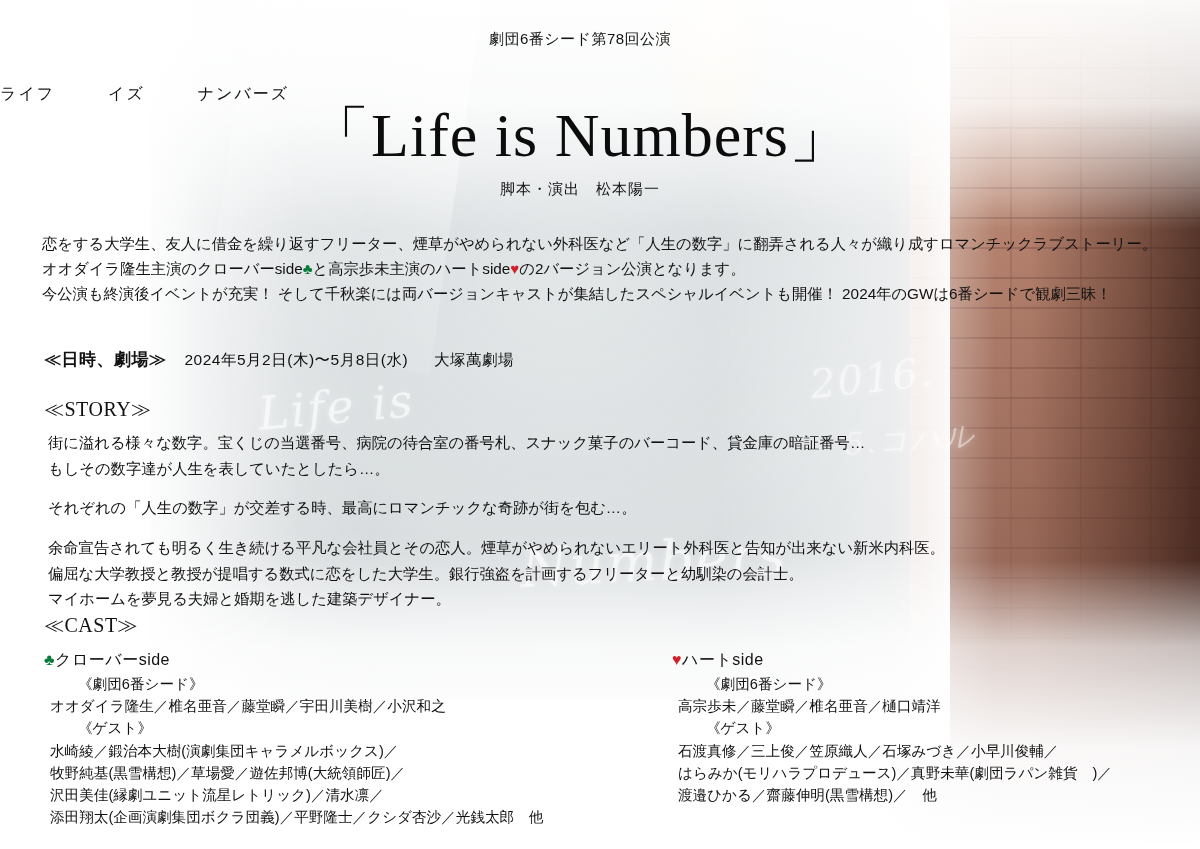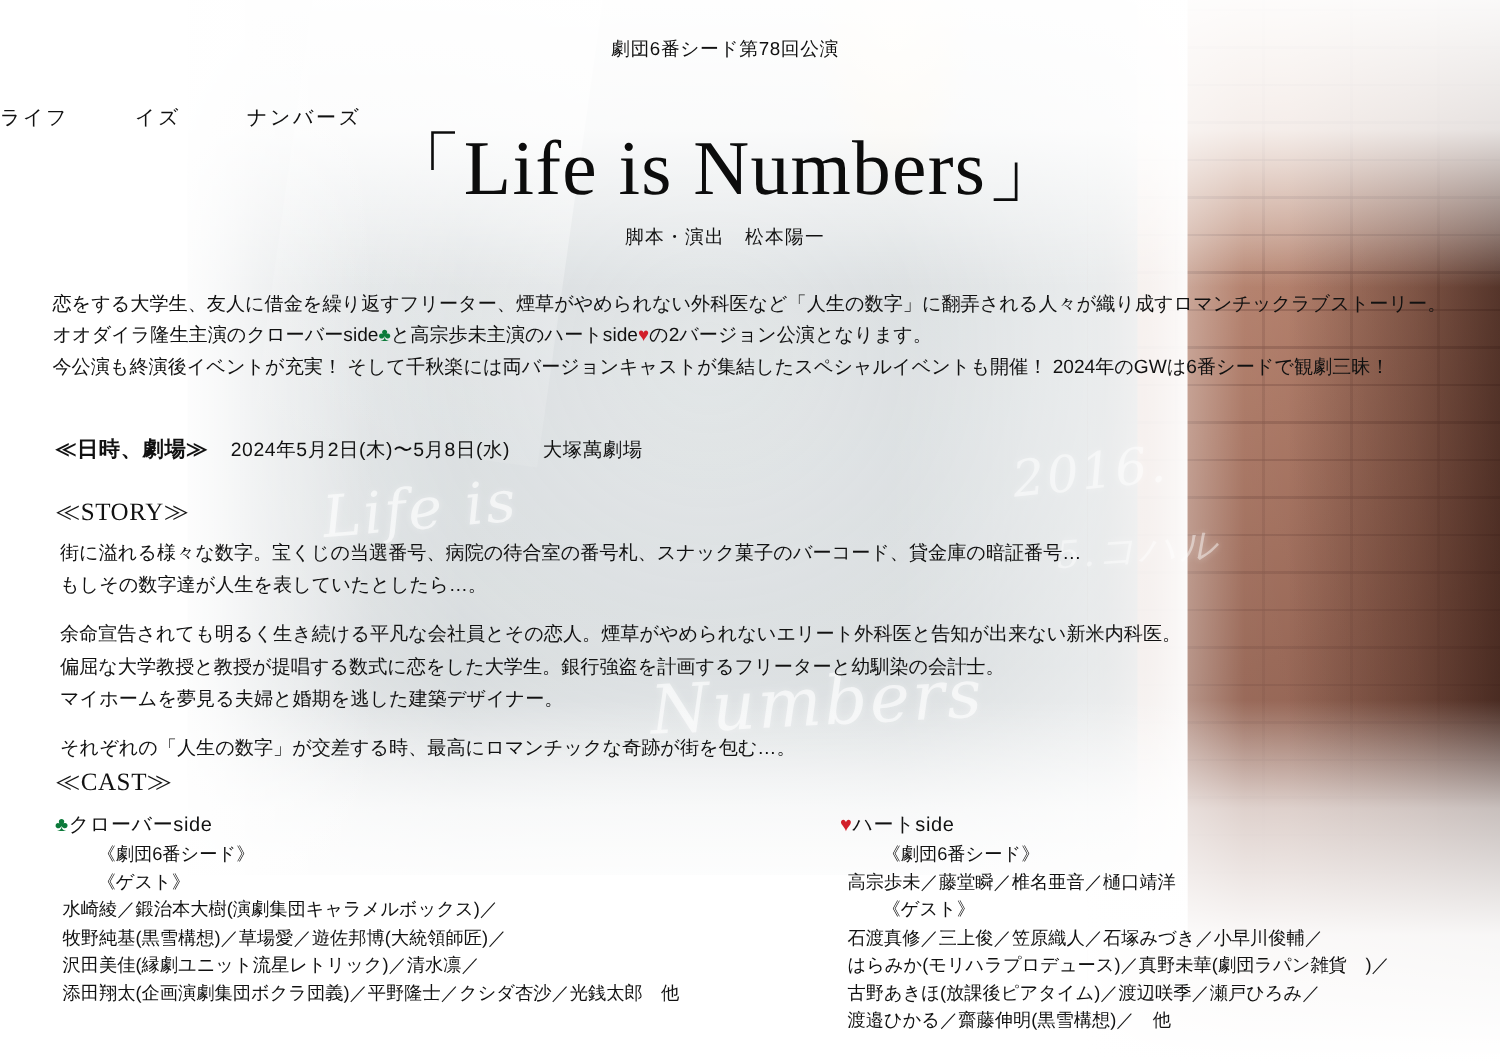--- a/index.html
+++ b/index.html
@@ -302,36 +302,37 @@
 
     <div class="sec-date">
       <span class="label">≪日時、劇場≫</span><span class="value">2024年5月2日(木)〜5月8日(水)</span><span class="venue">大塚萬劇場</span>
     </div>
 
     <div class="story-head">≪STORY≫</div>
 
     <div class="story-body">
       <p style="white-space: pre-line;">街に溢れる様々な数字。宝くじの当選番号、病院の待合室の番号札、スナック菓子のバーコード、貸金庫の暗証番号…
 もしその数字達が人生を表していたとしたら…。</p>
+      <p style="white-space: pre-line;">それぞれの「人生の数字」が交差する時、最高にロマンチックな奇跡が街を包む…。</p>
       <p style="white-space: pre-line;">余命宣告されても明るく生き続ける平凡な会社員とその恋人。煙草がやめられないエリート外科医と告知が出来ない新米内科医。
 偏屈な大学教授と教授が提唱する数式に恋をした大学生。銀行強盗を計画するフリーターと幼馴染の会計士。
 マイホームを夢見る夫婦と婚期を逃した建築デザイナー。</p>
-      <p style="white-space: pre-line;">それぞれの「人生の数字」が交差する時、最高にロマンチックな奇跡が街を包む…。</p>
     </div>
 
     <div class="cast-head">≪CAST≫</div>
 
     <div class="cast-cols">
 
       <div class="cast-col">
         <div class="cast-side-title">
           <span class="suit-club">♣</span><span>クローバーside</span>
         </div>
         <div class="cast-group">
           <span class="grp">《劇団6番シード》</span>
+          <span class="names">オオダイラ隆生／椎名亜音／藤堂瞬／宇田川美樹／小沢和之</span>
         </div>
         <div class="cast-group">
           <span class="grp">《ゲスト》</span>
           <span class="names">水崎綾／鍛治本大樹(演劇集団キャラメルボックス)／</span>
           <span class="names">牧野純基(黒雪構想)／草場愛／遊佐邦博(大統領師匠)／</span>
           <span class="names">沢田美佳(縁劇ユニット流星レトリック)／清水凛／</span>
           <span class="names">添田翔太(企画演劇集団ボクラ団義)／平野隆士／クシダ杏沙／光銭太郎　他</span>
         </div>
       </div>
 
@@ -340,21 +341,20 @@
           <span class="suit-heart">♥</span><span>ハートside</span>
         </div>
         <div class="cast-group">
           <span class="grp">《劇団6番シード》</span>
           <span class="names">高宗歩未／藤堂瞬／椎名亜音／樋口靖洋</span>
         </div>
         <div class="cast-group">
           <span class="grp">《ゲスト》</span>
           <span class="names">石渡真修／三上俊／笠原織人／石塚みづき／小早川俊輔／</span>
           <span class="names">はらみか(モリハラプロデュース)／真野未華(劇団ラパン雑貨ゝ)／</span>
-          <span class="names">古野あきほ(放課後ピアタイム)／渡辺咲季／瀬戸ひろみ／</span>
           <span class="names">渡邉ひかる／齋藤伸明(黒雪構想)／　他</span>
         </div>
       </div>
 
     </div>
 
   </div>
 </div>
 
 </body></html>

